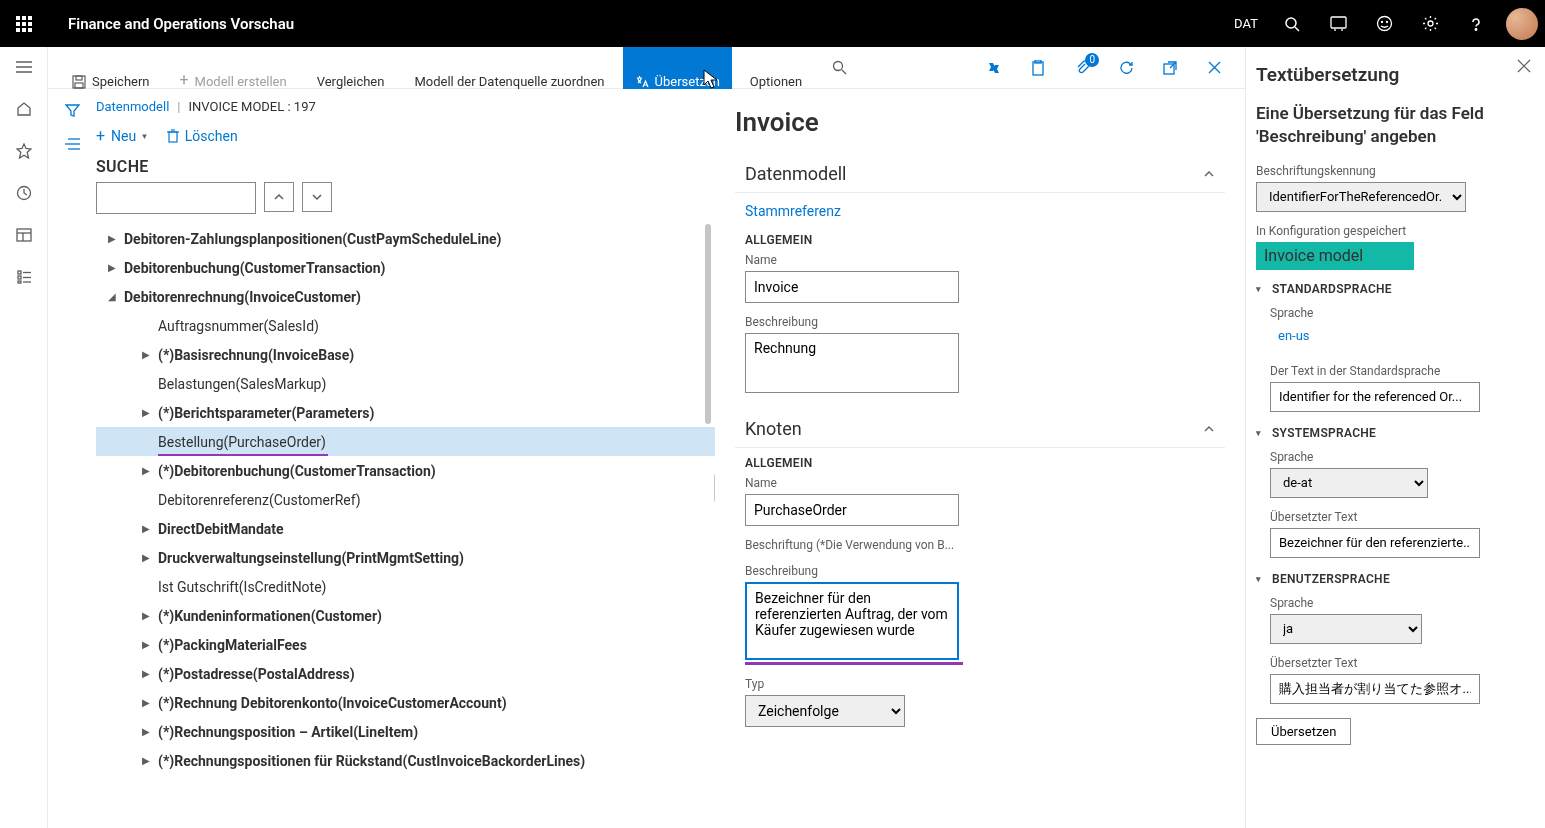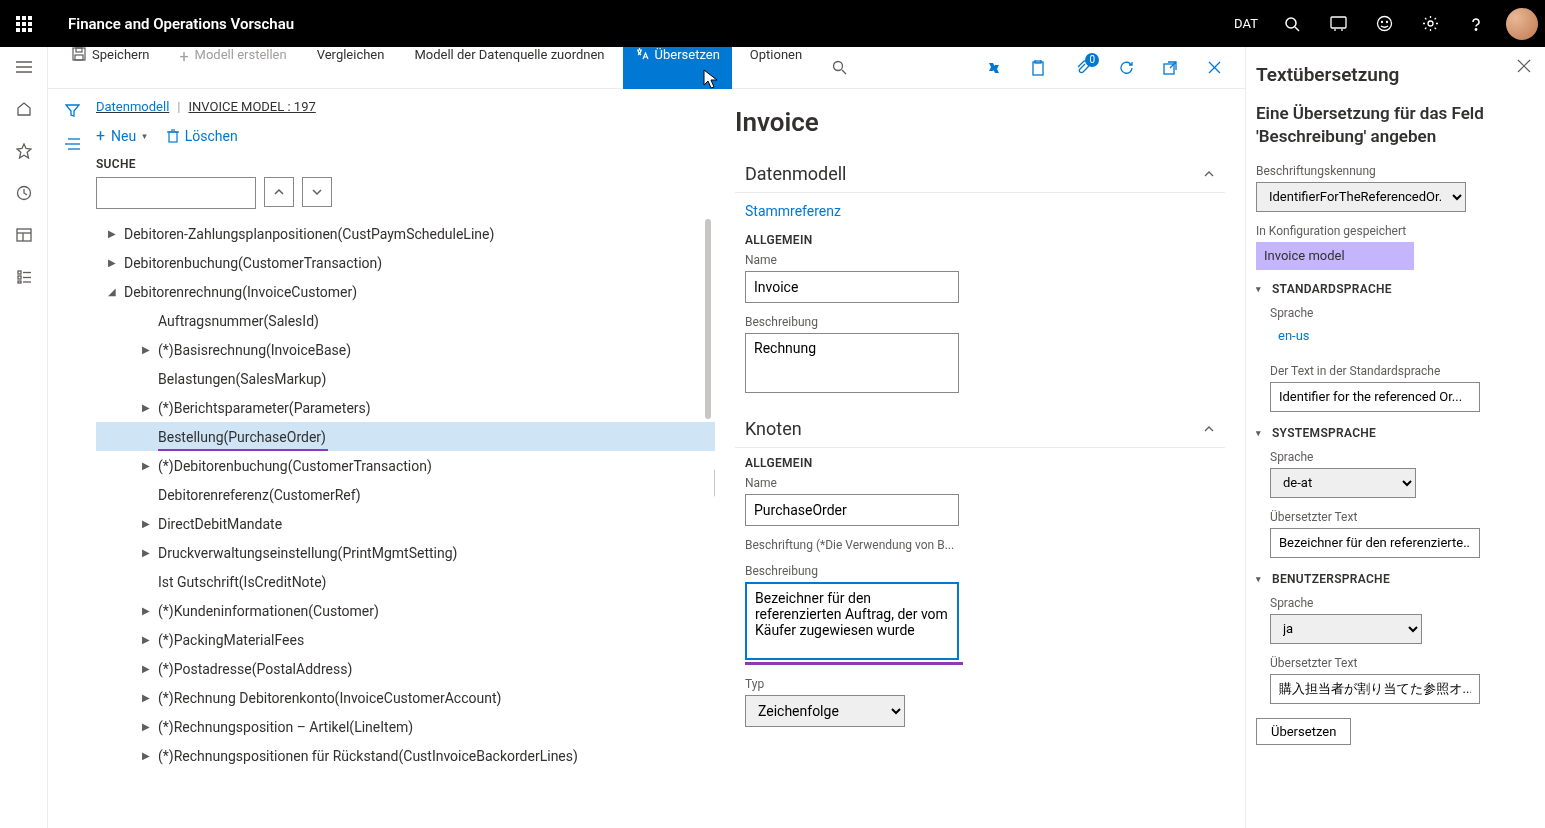--- a/index.html
+++ b/index.html
@@ -10,44 +10,44 @@
 .topbar .title { font-size:15px; font-weight:600; padding-left:20px; flex:1; }
 .topbar .right { display:flex; align-items:center; height:100%; }
 .topbar .right > div { width:46px; height:35px; display:flex; align-items:center; justify-content:center; cursor:pointer; }
 .topbar .legal { font-size:13px; padding:0 16px; }
 .avatar { width:32px; height:32px; border-radius:50%; background:radial-gradient(circle at 30% 30%,#e8b896,#c07850); }
 .shell { flex:1; display:flex; overflow:hidden; }
 .leftrail { width:48px; border-right:1px solid #edebe9; display:flex; flex-direction:column; align-items:center; padding-top:10px; gap:22px; }
 .leftrail div { width:20px; height:20px; display:flex; align-items:center; justify-content:center; color:#605e5c; cursor:pointer; }
 .workspace { flex:1; display:flex; flex-direction:column; overflow:hidden; }
 .cmdbar { height:42px; display:flex; align-items:center; border-bottom:1px solid #edebe9; padding:0 12px; gap:6px; }
-.cmdbar .btn { display:flex; align-items:flex-start; gap:6px; padding:0 12px; height:42px; cursor:pointer; font-size:13px; color:#323130; }
+.cmdbar .btn { display:flex; align-items:flex-end; gap:6px; padding:0 12px; height:42px; cursor:pointer; font-size:13px; color:#323130; }
 .cmdbar .btn.prim { background:#0078d4; color:#fff; position:relative; }
 .cmdbar .sp { flex:1; }
 .cmdbar .icn { width:38px; display:flex; align-items:center; justify-content:center; color:#0078d4; height:42px; cursor:pointer; position:relative; }
 .badge0 { position:absolute; top:6px; right:2px; background:#0078d4; color:#fff; border-radius:8px; font-size:10px; padding:0 4px; line-height:14px; }
 .cursor { position:absolute; left:80px; top:22px; pointer-events:none; }
 .content { flex:1; display:flex; overflow:hidden; }
 .filtercol { width:48px; display:flex; flex-direction:column; align-items:center; padding-top:14px; gap:20px; color:#0078d4; }
-.crumbs { padding:10px 0 6px 0; font-size:13px;text-decoration:underline; }
+.crumbs { padding:10px 0 6px 0; font-size:13px; }
 .crumbs a { color:#0078d4; text-decoration:none; }
 .crumbs .sep { color:#a19f9d; padding:0 8px; }
 .actions { display:flex; align-items:center; gap:20px; padding:6px 0 12px 0; }
 .actions .act { display:flex; align-items:center; gap:6px; color:#0078d4; cursor:pointer; font-size:14px; }
-.searchlbl { font-size:12px; font-weight:600; letter-spacing:.3px; color:#323130; padding-bottom:6px; }
+.searchlbl { font-size:16px; font-weight:600; letter-spacing:.3px; color:#323130; padding-bottom:6px; }
 .searchrow { display:flex; gap:8px; margin-bottom:10px; }
 .searchrow input { width:160px; height:32px; border:1px solid #8a8886; padding:0 8px; font-size:13px; }
 .navsq { width:30px; height:30px; border:1px solid #8a8886; display:flex; align-items:center; justify-content:center; cursor:pointer; color:#605e5c; }
 .treewrap { flex:1; overflow:auto; position:relative; }
 .tscroll { position:absolute; right:4px; top:0; width:6px; height:200px; background:#c8c6c4; border-radius:3px; }
 .grip { position:absolute; right:-3px; top:250px; width:4px; height:28px; background:#c8c6c4; border-radius:2px; }
 .node { display:flex; align-items:center; height:29px; padding-left:12px; cursor:pointer; font-size:14px; }
 .node .tw { width:16px; color:#605e5c; font-size:10px; }
 .node.sel { background:#cfe4f5; }
-.node.bold > .lbl { font-weight:400; }
+.node.bold > .lbl { font-weight:700; }
 .under { height:2px; background:#8f3ab5; margin:-2px 0 0 46px; width:170px; }
 .detcol { flex:0 0 522px; overflow:auto; padding:18px 20px 18px 12px; position:relative; }
 .det-h1 { font-size:26px; font-weight:600; margin-bottom:18px; }
 .sect { border:0; margin-bottom:14px; }
 .sect-h { display:flex; align-items:center; justify-content:space-between; padding:8px 10px; cursor:pointer; border-bottom:1px solid #edebe9; }
 .sect-h .t { font-size:18px; }
 .link { color:#0078d4; padding:10px 10px 6px 10px; display:block; cursor:pointer; font-size:14px; }
 .grp { padding:8px 10px 0 10px; }
 .grp-h { font-size:12px; font-weight:600; letter-spacing:.3px; padding-bottom:6px; }
 .fld { margin-bottom:12px; }
@@ -56,21 +56,21 @@
 .fld textarea { width:214px; height:60px; border:1px solid #8a8886; padding:6px 8px; font-size:14px; resize:none; font-family:inherit; }
 .fld .hl { border:2px solid #0078d4; height:78px; }
 .uline { height:3px; background:#8f3ab5; width:218px; margin-top:-1px; }
 .detcol::-webkit-scrollbar{width:7px;} .detcol::-webkit-scrollbar-thumb{background:#c8c6c4;border-radius:3px;}
 .panel { width:300px; border-left:1px solid #edebe9; padding:16px 10px; overflow:auto; position:relative; flex-shrink:0; }
 .panel .close { position:absolute; right:14px; top:12px; cursor:pointer; color:#605e5c; }
 .panel h2 { font-size:19px; font-weight:600; margin-bottom:16px; }
 .panel .sub { font-size:17px; font-weight:600; margin-bottom:16px; line-height:1.35; }
 .panel .flabel { font-size:12px; color:#605e5c; margin-bottom:4px; }
 .panel select,.panel input { width:210px; height:30px; border:1px solid #8a8886; padding:0 8px; font-size:13px; font-family:inherit; }
-.panel .ro { width:158px; height:28px; background:#c4b5fd; border:none; padding:0 8px; display:flex; align-items:center; font-size:13px; margin-bottom:12px; }
+.panel .ro { width:158px; height:28px; background:#14b8a6; border:none; padding:0 8px; display:flex; align-items:center; font-size:16px; margin-bottom:12px; }
 .panel .lang-en { width:158px; height:28px; padding:4px 8px; color:#0078d4; font-size:13px; }
 .panel .seg { margin-bottom:14px; margin-left:14px; }
 .panel .seg-h { font-size:12px; font-weight:600; letter-spacing:.3px; margin-bottom:10px; display:flex; align-items:center; gap:6px; margin-left:0; }
 .panel .seg-h::before { content:"▾"; font-size:9px; color:#605e5c; width:10px; }
 .panel .fw { margin-bottom:12px; }
 .panel .btnp { border:1px solid #8a8886; background:#fff; padding:5px 14px; font-size:13px; cursor:pointer; font-family:inherit; margin-left:0px; }
 svg { display:block; }
 .split { display:flex; flex:1; overflow:hidden; }
 .leftpane { flex:1; padding:0 8px 0 0; display:flex; flex-direction:column; overflow:hidden; position:relative; }
 </style>
@@ -439,21 +439,21 @@
     <div class="seg">
       <div class="fw">
           <div class="flabel">Sprache</div>
           <div class="lang-en">en-us</div>
         </div>
       <div class="fw"><div class="flabel">Der Text in der Standardsprache</div><input value="Identifier for the referenced Or..." style=""></div>
     </div>
 
     <div class="seg-h">SYSTEMSPRACHE</div>
     <div class="seg">
-      <div class="fw"><div class="flabel">Sprache</div><select style="width:146px"><option>de-at</option></select></div>
+      <div class="fw"><div class="flabel">Sprache</div><select style="width:158px"><option>de-at</option></select></div>
       <div class="fw"><div class="flabel">Übersetzter Text</div><input value="Bezeichner für den referenzierte..." style=""></div>
     </div>
 
     <div class="seg-h">BENUTZERSPRACHE</div>
     <div class="seg">
       <div class="fw"><div class="flabel">Sprache</div><select style="width:152px"><option>ja</option></select></div>
       <div class="fw"><div class="flabel">Übersetzter Text</div><input value="購入担当者が割り当てた参照オ..." style=""></div>
     </div>
     <button class="btnp">Übersetzen</button>
   </div>

